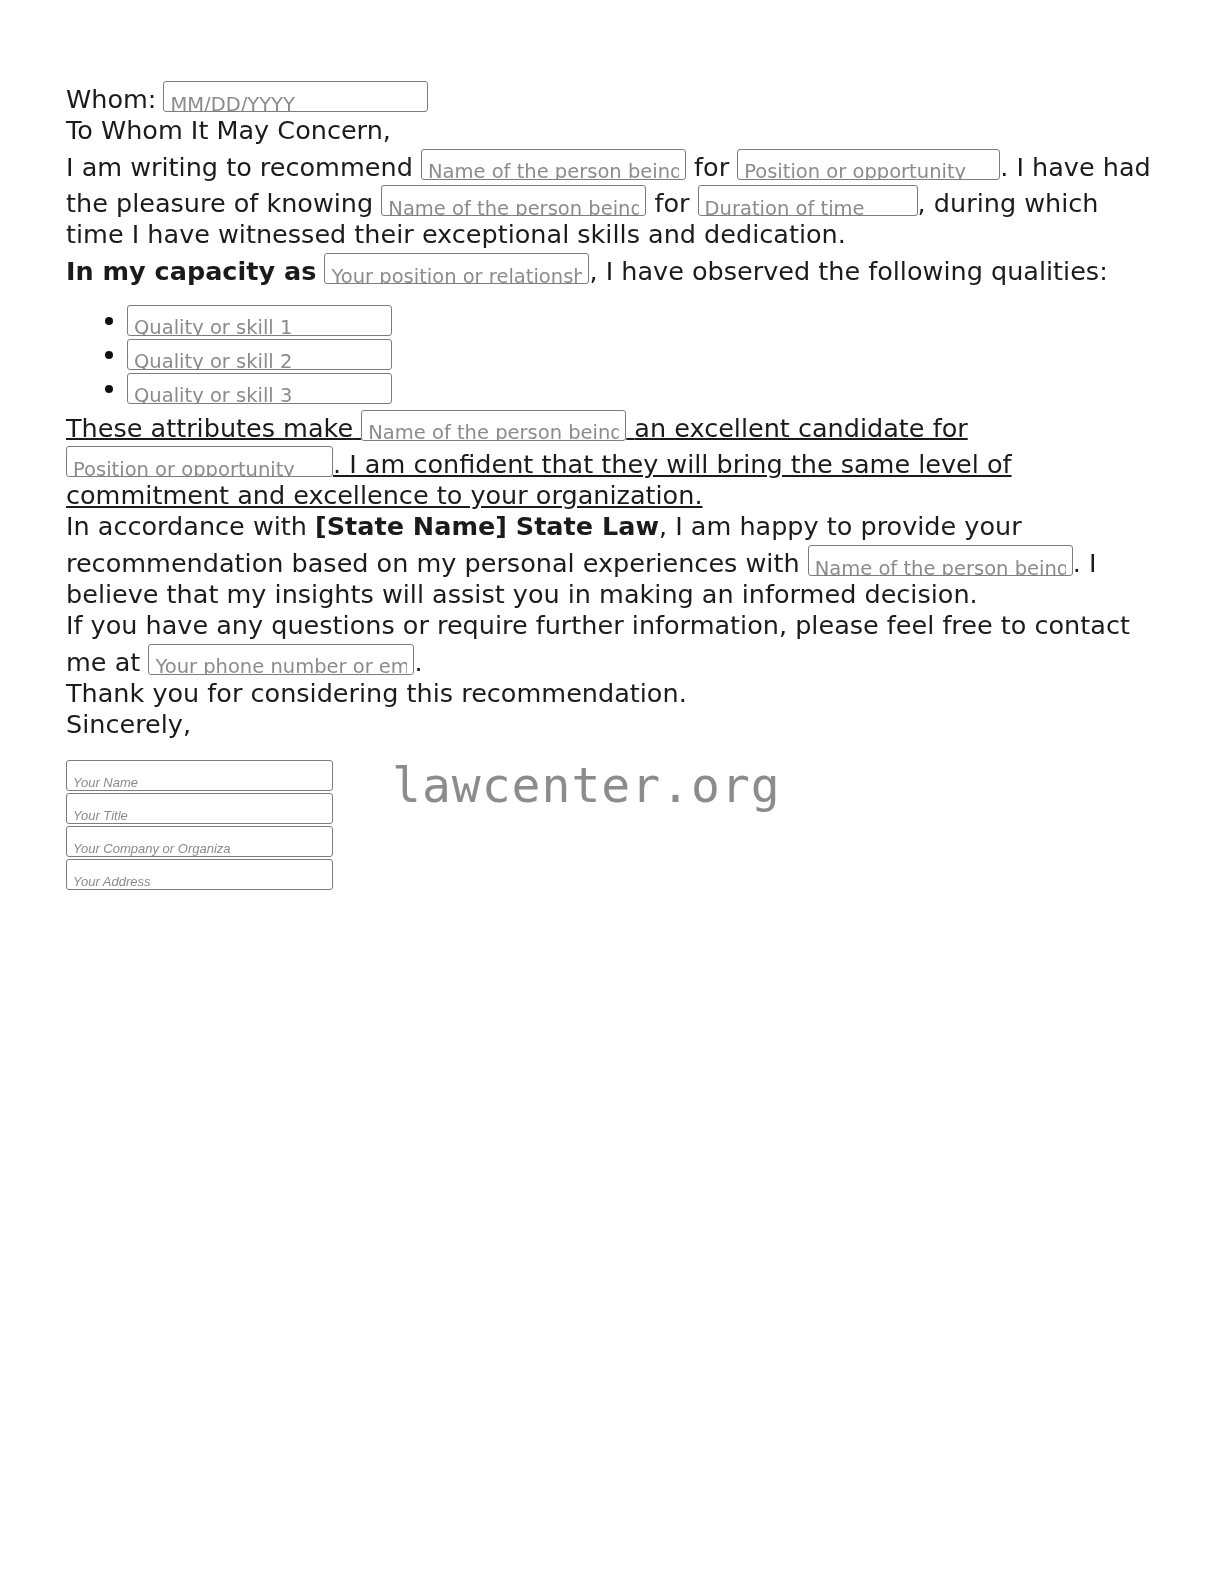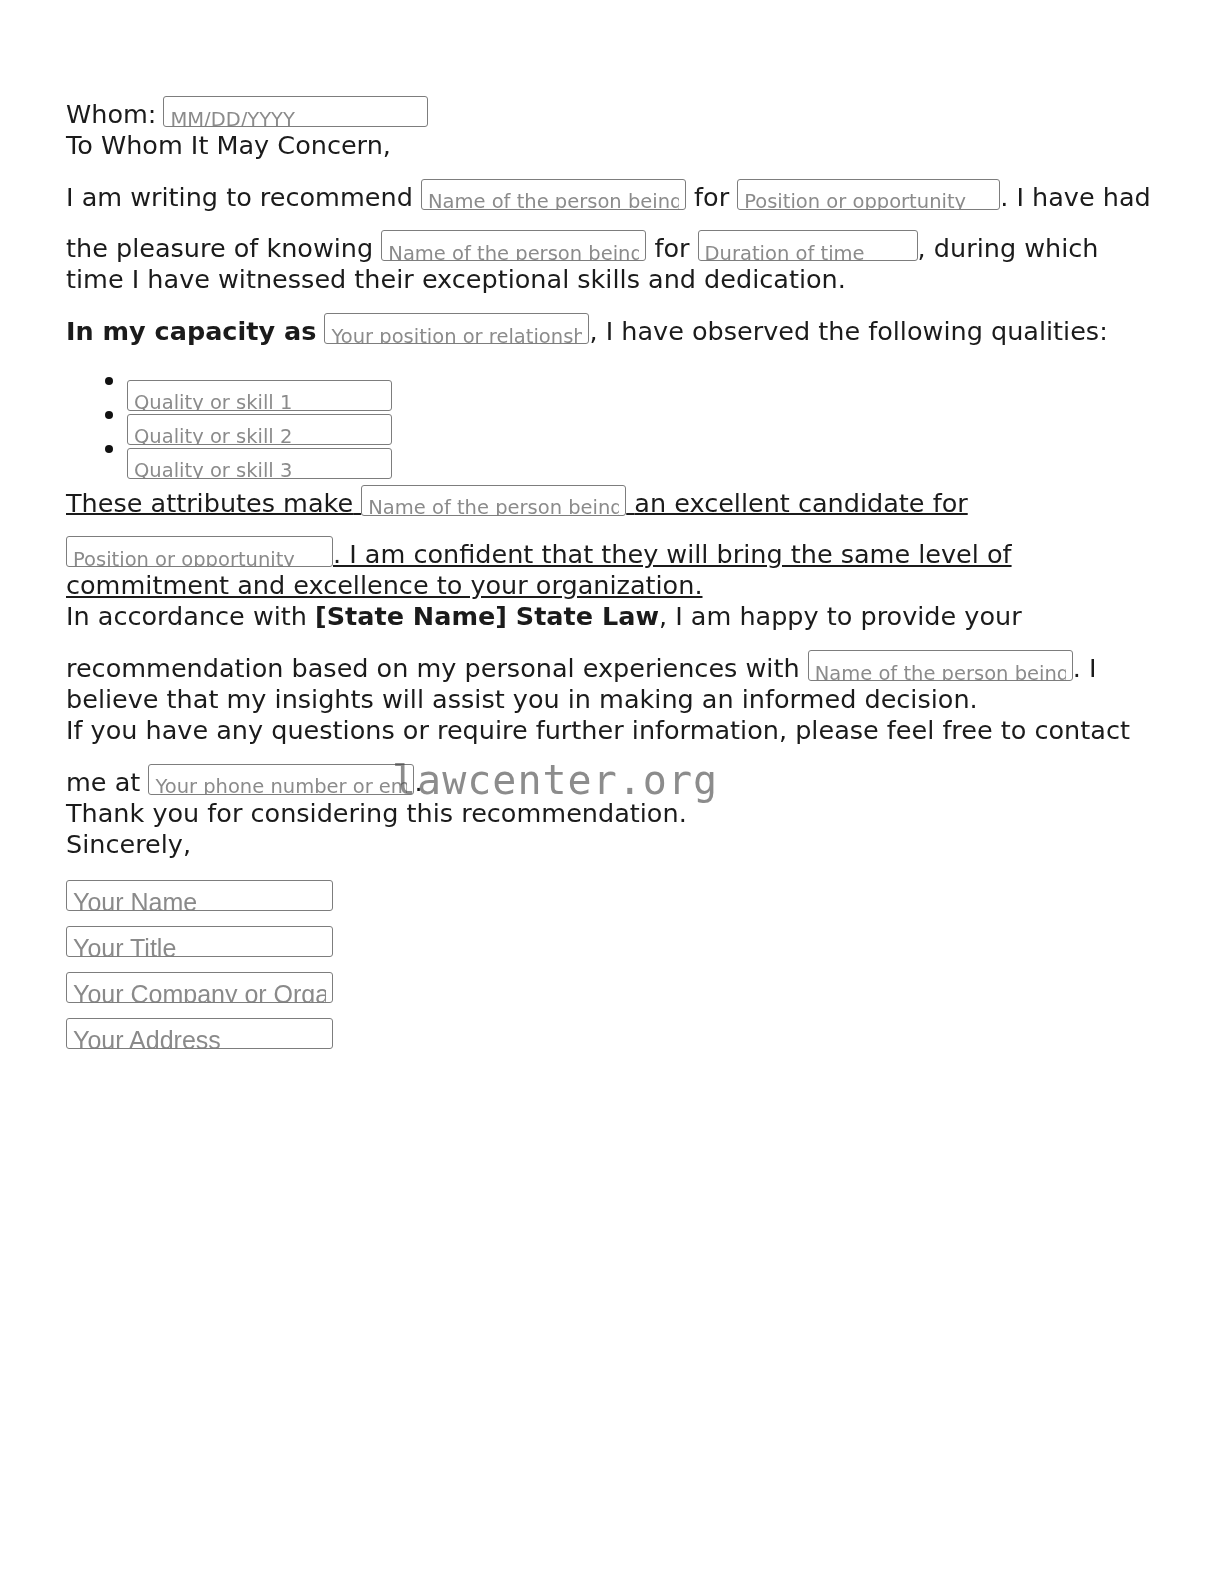--- a/index.html
+++ b/index.html
@@ -70,21 +70,20 @@
     border: 1px solid #7d7d7d;
     border-radius: 3px;
     background: #ffffff;
     padding: 19px 6px 4px 6px;
     box-sizing: border-box;
     outline: none;
     vertical-align: baseline;
     position: relative;
     height: 31px;
     line-height: 22px;
-    margin-top: 15px;
   }
   input.fld::placeholder {
     color: #8b8b8b;
     opacity: 1;
   }
 
   input.w-date   { width: 265px; margin-left: 7px; }
   input.w-name1  { width: 265px; }
   input.w-pos1   { width: 263px; }
   input.w-name2  { width: 265px; }
@@ -121,34 +120,35 @@
     background: #111111;
   }
 
   .sig-block {
     margin-top: 20px;
   }
   .sig-block input.fld {
     display: block;
     margin-bottom: 2px;
     font-family: "Liberation Sans", sans-serif;
-    font-size: 25px;
+    font-size: 13px;
+    font-style: italic;
   }
   .sig-block input.fld::placeholder {
     color: #8a8a8a;
     opacity: 1;
   }
 
   
   .watermark {
     position: absolute;
     left: 392px;
     top: 757px;
     font-family: "DejaVu Sans Mono", monospace;
-    font-size: 40px;
+    font-size: 48px;
     letter-spacing: 1px;
     color: rgba(70,70,70,0.62);
     white-space: nowrap;
     pointer-events: none;
     user-select: none;
     z-index: 5;
   }
 </style>
 </head>
 <body>

